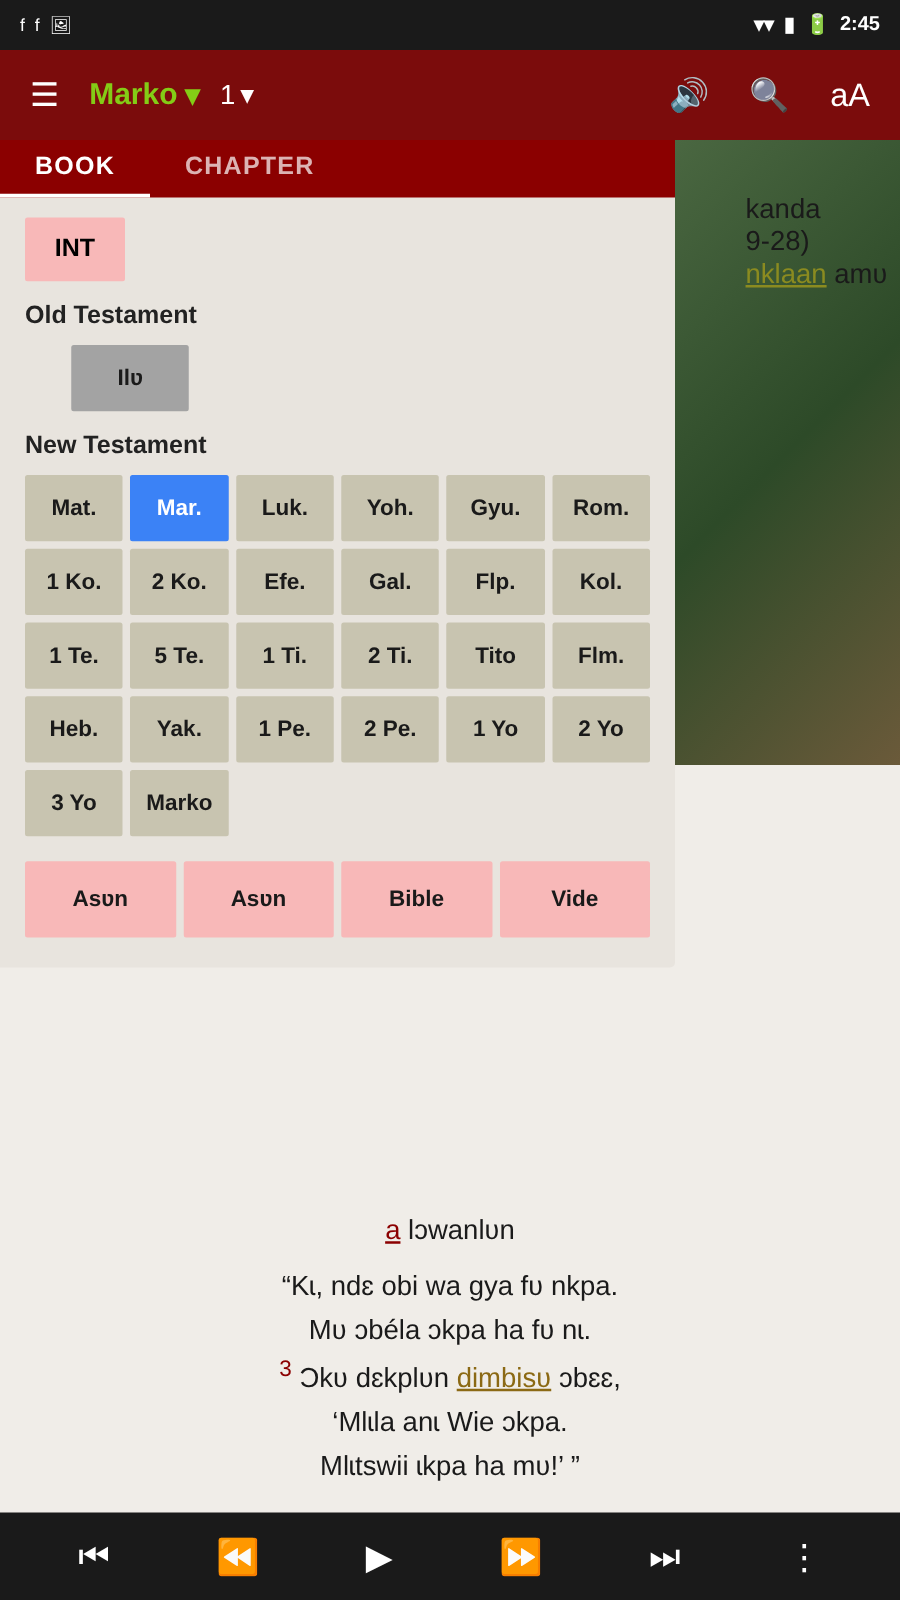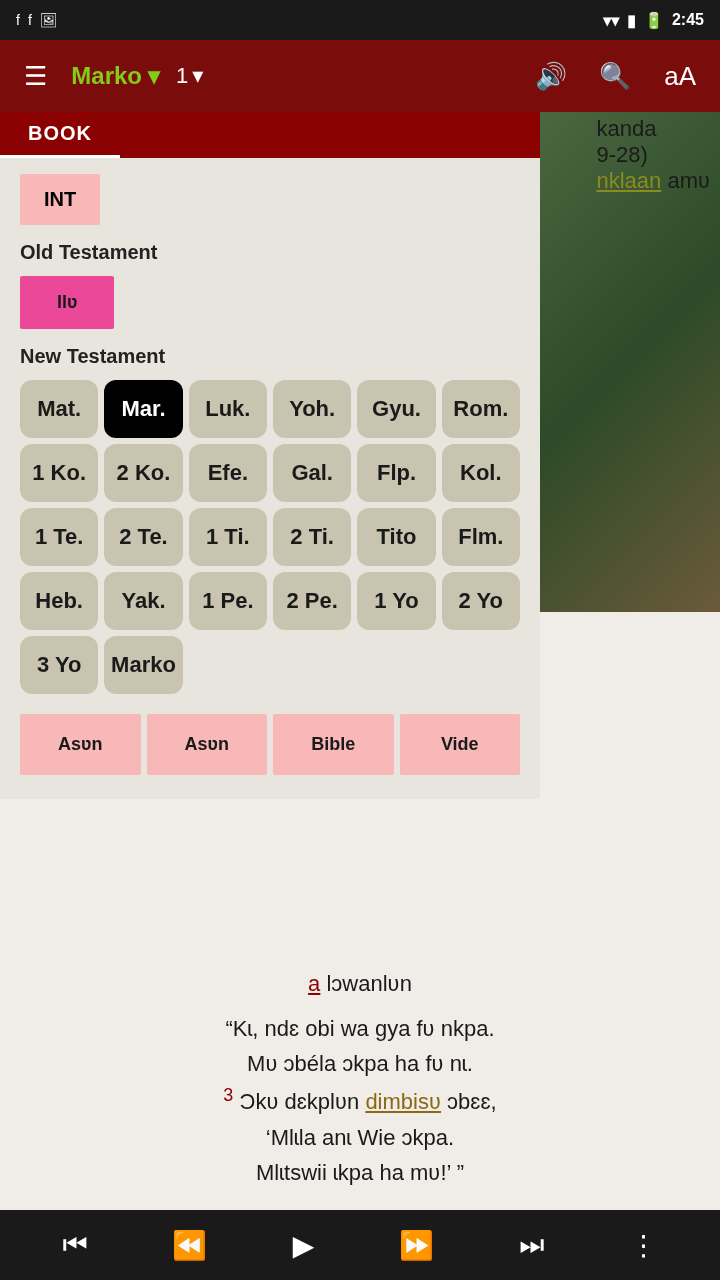--- a/index.html
+++ b/index.html
@@ -118,49 +118,50 @@
     .book-grid {
       display: grid;
       grid-template-columns: repeat(6, 1fr);
       gap: 6px;
       margin-bottom: 8px;
     }
     .book-btn {
       background: #c8c4b0;
       border: none;
       padding: 16px 4px;
-      font-size: 22px;
-      font-weight: bold;
-      cursor: pointer;
-      border-radius: 12px;
+      font-size: 18px;
+      font-weight: bold;
+      cursor: pointer;
+      border-radius: 2px;
       text-align: center;
       color: #1a1a1a;
     }
     .book-btn.highlighted {
-      background: #000000;
+      background: #3b82f6;
       color: white;
     }
 
     
     .ot-grid {
       display: flex;
       gap: 6px;
       margin-bottom: 4px;
     }
     .ot-btn {
-      background: #ec4899;
+      background: #a3a3a3;
       border: none;
       padding: 16px 37px;
       font-size: 18px;
       font-weight: bold;
       cursor: pointer;
       border-radius: 2px;
       min-width: 80px;
       text-align: center;
       color: #1a1a1a;
+      margin-left: 37px;
     }
 
     
     .action-btns {
       display: grid;
       grid-template-columns: repeat(4, 1fr);
       gap: 6px;
       margin-top: 20px;
       padding-bottom: 8px;
     }
@@ -221,23 +222,23 @@
     }
     .accent-word {
       color: #8b8b20;
       font-size: 22px;
       text-decoration: underline;
     }
 
     
     .top-right-text {
       position: absolute;
-      top: 0;
+      top: 10px;
       right: 0;
-      padding: 4px 10px;
+      padding: 32px 10px;
       font-size: 22px;
       color: #1a1a1a;
     }
 
     
     .bottom-nav {
       position: absolute;
       bottom: 0;
       left: 0;
       width: 720px;
@@ -320,20 +321,21 @@
       <div>‘Mlɩla anɩ Wie ɔkpa.</div>
       <div>Mlɩtswii ɩkpa ha mʋ!’ ”</div>
     </div>
   </div>
 </div>
 
 <div class="dropdown-panel">
 
   <div class="dropdown-tabs">
     <div class="dropdown-tab active">BOOK</div>
+    <div class="dropdown-tab">CHAPTER</div>
   </div>
 
   <div class="dropdown-content">
     
     <button class="int-btn">INT</button>
 
     
     <div class="section-header">Old Testament</div>
     <div class="ot-grid">
       <button class="ot-btn">Ɩlʋ</button>
@@ -350,21 +352,21 @@
       <button class="book-btn">Rom.</button>
 
       <button class="book-btn">1 Ko.</button>
       <button class="book-btn">2 Ko.</button>
       <button class="book-btn">Efe.</button>
       <button class="book-btn">Gal.</button>
       <button class="book-btn">Flp.</button>
       <button class="book-btn">Kol.</button>
 
       <button class="book-btn">1 Te.</button>
-      <button class="book-btn">2 Te.</button>
+      <button class="book-btn">5 Te.</button>
       <button class="book-btn">1 Ti.</button>
       <button class="book-btn">2 Ti.</button>
       <button class="book-btn">Tito</button>
       <button class="book-btn">Flm.</button>
 
       <button class="book-btn">Heb.</button>
       <button class="book-btn">Yak.</button>
       <button class="book-btn">1 Pe.</button>
       <button class="book-btn">2 Pe.</button>
       <button class="book-btn">1 Yo</button>

